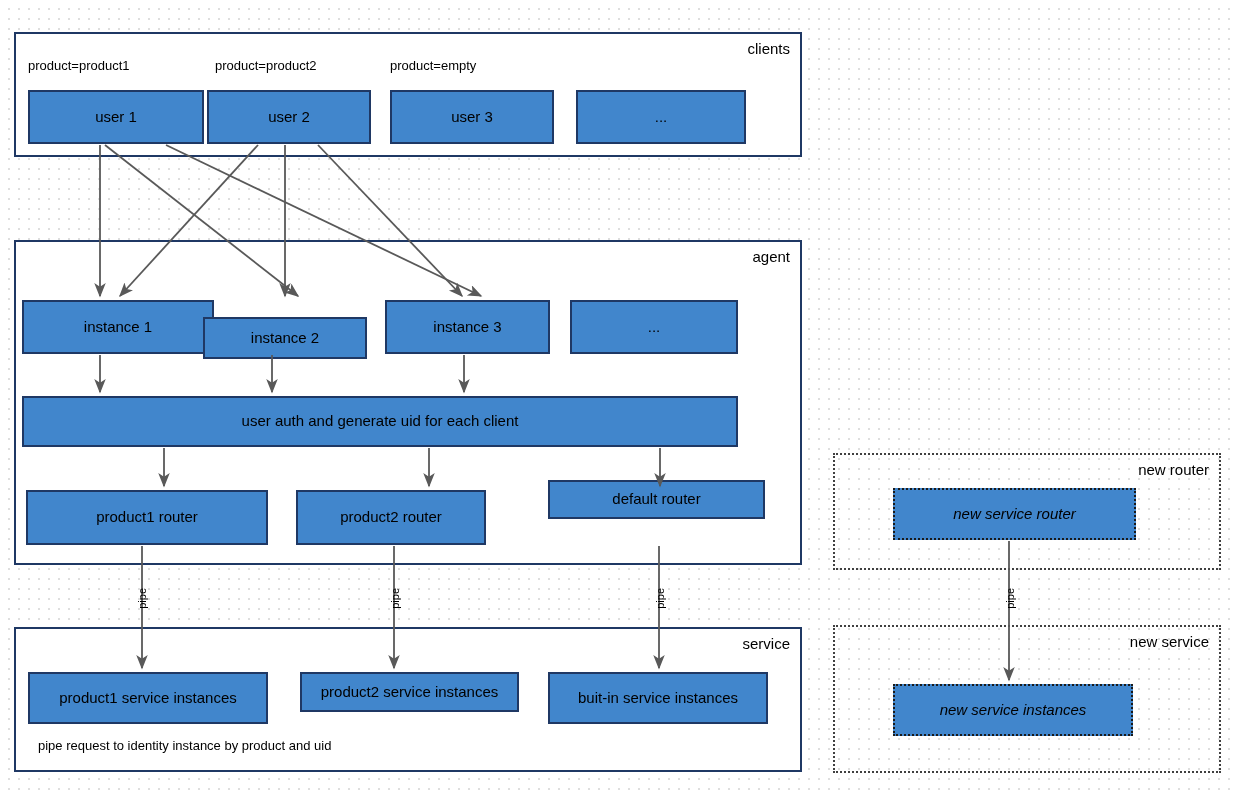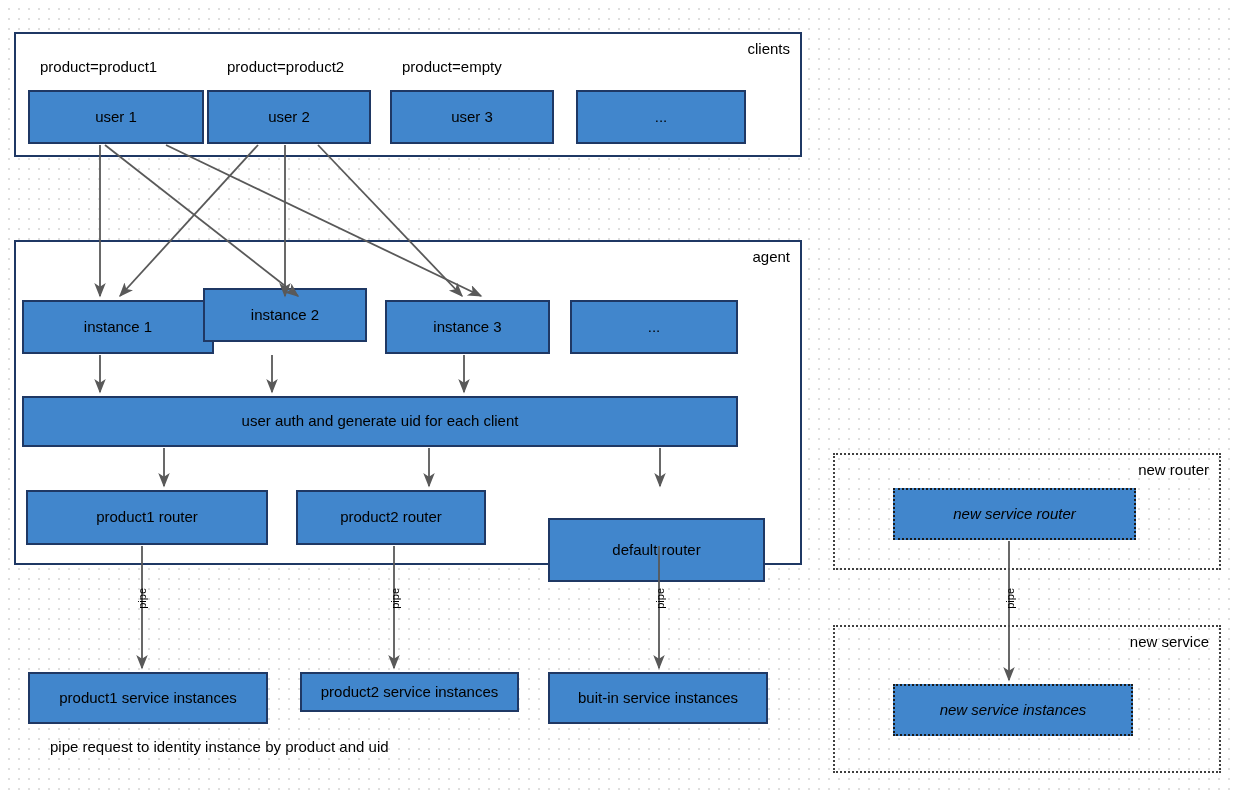--- a/index.html
+++ b/index.html
@@ -59,24 +59,23 @@
     line-height: 1.22;
     padding: 2px 6px;
   }
   .box.dotted-border {
     border: 2px dotted #1a1a1a;
     font-style: italic;
   }
   
   .plain-text {
     position: absolute;
-    font-size: 15px;
+    font-size: 13px;
     color: #000000;
     white-space: nowrap;
-    margin-left: 12px;
   }
   
   #wires {
     position: absolute;
     left: 0;
     top: 0;
     width: 1234px;
     height: 793px;
     pointer-events: none;
   }
@@ -106,30 +105,33 @@
   <div class="box" style="left:28px; top:90px; width:176px; height:54px;">user 1</div>
   <div class="box" style="left:207px; top:90px; width:164px; height:54px;">user 2</div>
   <div class="box" style="left:390px; top:90px; width:164px; height:54px;">user 3</div>
   <div class="box" style="left:576px; top:90px; width:170px; height:54px;">...</div>
 
   <div class="group solid" style="left:14px; top:240px; width:788px; height:325px;">
     <div class="group-title">agent</div>
   </div>
 
   <div class="box" style="left:22px; top:300px; width:192px; height:54px;">instance 1</div>
-  <div class="box" style="left:203px; top:288px; width:164px; height:54px;">instance 2</div>
+  <div class="box" style="left:203px; top:317px; width:164px; height:42px;">instance 2</div>
   <div class="box" style="left:385px; top:300px; width:165px; height:54px;">instance 3</div>
   <div class="box" style="left:570px; top:300px; width:168px; height:54px;">...</div>
 
   <div class="box" style="left:22px; top:396px; width:716px; height:51px;">user auth and generate uid for each client</div>
 
   <div class="box" style="left:26px; top:490px; width:242px; height:55px;">product1 router</div>
   <div class="box" style="left:296px; top:490px; width:190px; height:55px;">product2 router</div>
-  <div class="box" style="left:548px; top:518px; width:217px; height:64px;">default router</div>
+  <div class="box" style="left:548px; top:480px; width:217px; height:39px;">default router</div>
 
+  <div class="group solid" style="left:14px; top:627px; width:788px; height:145px;">
+    <div class="group-title">service</div>
+  </div>
 
   <div class="box" style="left:28px; top:672px; width:240px; height:52px;">product1 service instances</div>
   <div class="box" style="left:300px; top:672px; width:219px; height:40px;">product2 service instances</div>
   <div class="box" style="left:548px; top:672px; width:220px; height:52px;">buit-in service instances</div>
 
   <div class="plain-text" style="left:38px; top:738px;">pipe request to identity instance by product and uid</div>
 
   <div class="group dotted" style="left:833px; top:453px; width:388px; height:117px;">
     <div class="group-title">new router</div>
   </div>

